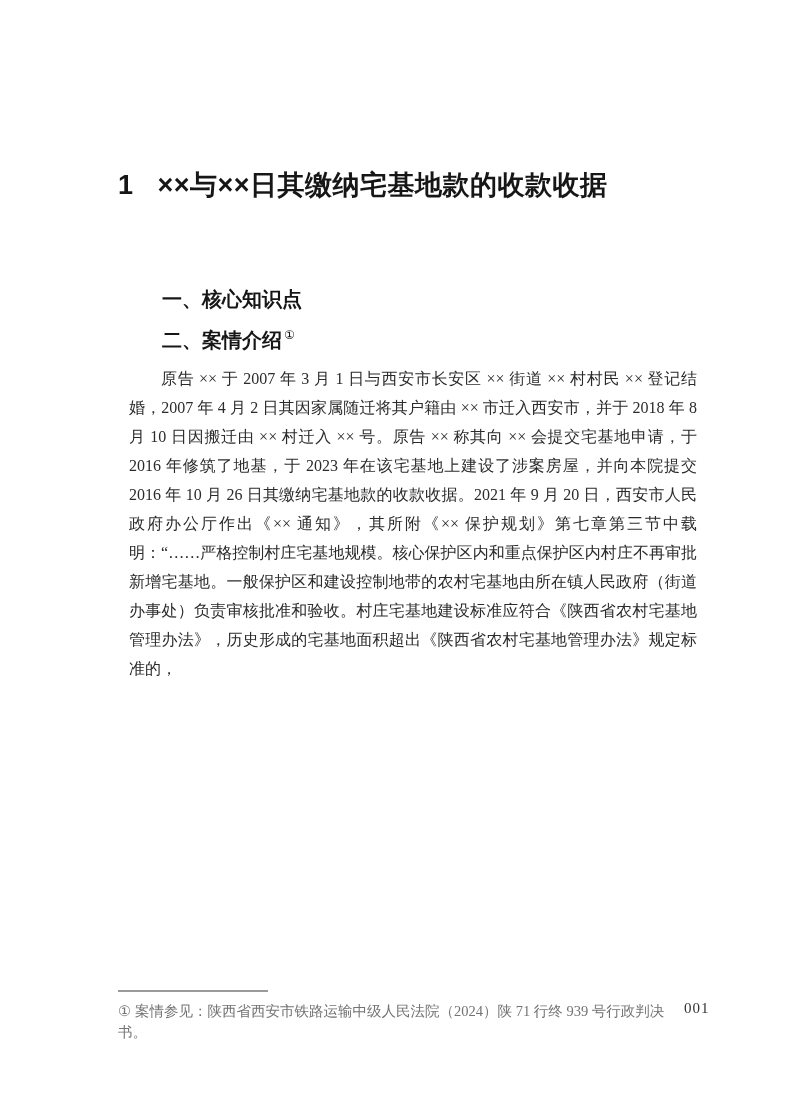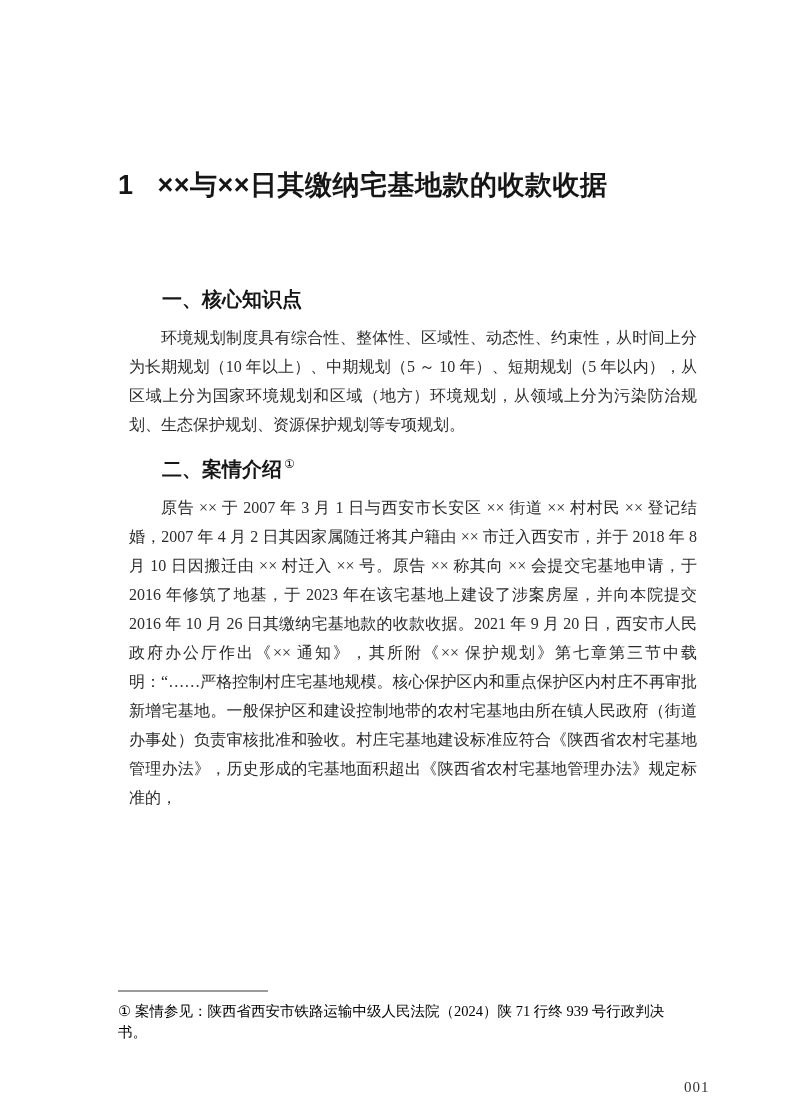--- a/index.html
+++ b/index.html
@@ -73,50 +73,49 @@
     background: #9a9a9a;
   }
   .footnote {
     position: absolute;
     left: 118px;
     top: 1001px;
     width: 570px;
     margin: 0;
     font-size: 14.5px;
     line-height: 21px;
-    color: #000000;
+    color: #737373;
   }
   .footnote .fn-marker {
     margin-right: 4px;
   }
   .page-number {
     position: absolute;
     left: 684px;
-    top: 1079px;
+    top: 1000px;
     font-size: 15px;
     letter-spacing: 1px;
     color: #333333;
   }
 </style>
 </head>
 <body>
 
 <div class="page">
 
   <h1 class="chapter-title">
     <span class="chapter-num">1</span>
     <span class="chapter-title-text">××与××日其缴纳宅基地款的收款收据</span>
   </h1>
 
   <div class="content">
 
     <h2 class="section-heading">一、核心知识点</h2>
 
 
-    <p class="body-para">环境规划制度具有综合性、整体性、区域性、动态性、约束性，从时间上分为长期规划（10 年以上）、中期规划（5 ～ 10 年）、短期规划（5 年以内），从区域上分为国家环境规划和区域（地方）环境规划，从领域上分为污染防治规划、生态保护规划、资源保护规划等专项规划。</p>
 
     <h2 class="section-heading second"><span>二、案情介绍</span><sup>①</sup></h2>
 
     <p class="body-para">原告 ×× 于 2007 年 3 月 1 日与西安市长安区 ×× 街道 ×× 村村民 ×× 登记结婚，2007 年 4 月 2 日其因家属随迁将其户籍由 ×× 市迁入西安市，并于 2018 年 8 月 10 日因搬迁由 ×× 村迁入 ×× 号。原告 ×× 称其向 ×× 会提交宅基地申请，于 2016 年修筑了地基，于 2023 年在该宅基地上建设了涉案房屋，并向本院提交 2016 年 10 月 26 日其缴纳宅基地款的收款收据。2021 年 9 月 20 日，西安市人民政府办公厅作出《×× 通知》，其所附《×× 保护规划》第七章第三节中载明：“……严格控制村庄宅基地规模。核心保护区内和重点保护区内村庄不再审批新增宅基地。一般保护区和建设控制地带的农村宅基地由所在镇人民政府（街道办事处）负责审核批准和验收。村庄宅基地建设标准应符合《陕西省农村宅基地管理办法》，历史形成的宅基地面积超出《陕西省农村宅基地管理办法》规定标准的，</p>
 
   </div>
 
   <div class="footnote-rule"></div>
 
   <p class="footnote">

